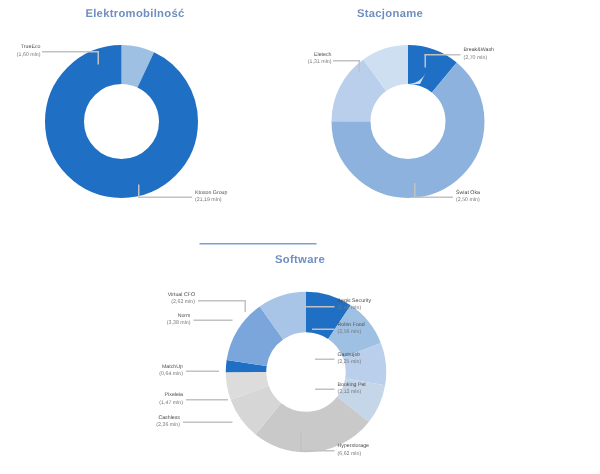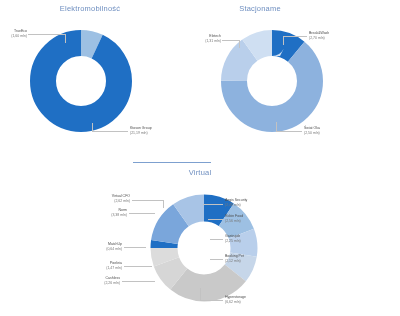--- a/index.html
+++ b/index.html
@@ -12,20 +12,21 @@
   }
   .page { position: relative; width: 400px; height: 316px; background: #fff; }
 
   .chart-title {
     position: absolute;
     text-align: center;
     font-size: 7.5px;
     color: #6f8fc0;
     letter-spacing: .2px;
     white-space: nowrap;
+    font-weight: bold;
   }
   .divider {
     position: absolute;
     height: 1.2px;
     background: #7da0cf;
   }
 
   .donut-wrap { position: absolute; }
   .donut-wrap svg { display: block; overflow: visible; }
 
@@ -102,21 +103,21 @@
   </div>
 
   <div class="leader" style="left:276px; top:131px; width:26px;"></div>
   <div class="leader" style="left:276px; top:122px; width:.6px; height:9px;"></div>
   <div class="lbl r" style="left:304px; top:126px; width:40px;">
     <span class="nm">Świat Oka</span>
     <span class="vl">(2,50 mln)</span>
   </div>
 
   <div class="divider" style="left:133px; top:162px; width:78px;"></div>
-  <div class="chart-title" style="left:140px; top:168px; width:120px;">Virtual</div>
+  <div class="chart-title" style="left:140px; top:168px; width:120px;">Software</div>
 
   <div class="donut-wrap" style="left:148px; top:192px;">
     <svg width="112" height="112" viewBox="0 0 112 112">
 
       <circle cx="56" cy="56" r="40" fill="none" stroke="#1f6fc4" stroke-width="27" stroke-dasharray="23.6 227.7" stroke-dashoffset="0" transform="rotate(-90 56 56)"></circle>
 
       <circle cx="56" cy="56" r="40" fill="none" stroke="#9dc0e3" stroke-width="27" stroke-dasharray="24.4 226.9" stroke-dashoffset="-23.6" transform="rotate(-90 56 56)"></circle>
 
       <circle cx="56" cy="56" r="40" fill="none" stroke="#b9cfeb" stroke-width="27" stroke-dasharray="21.4 229.9" stroke-dashoffset="-48.0" transform="rotate(-90 56 56)"></circle>
 

